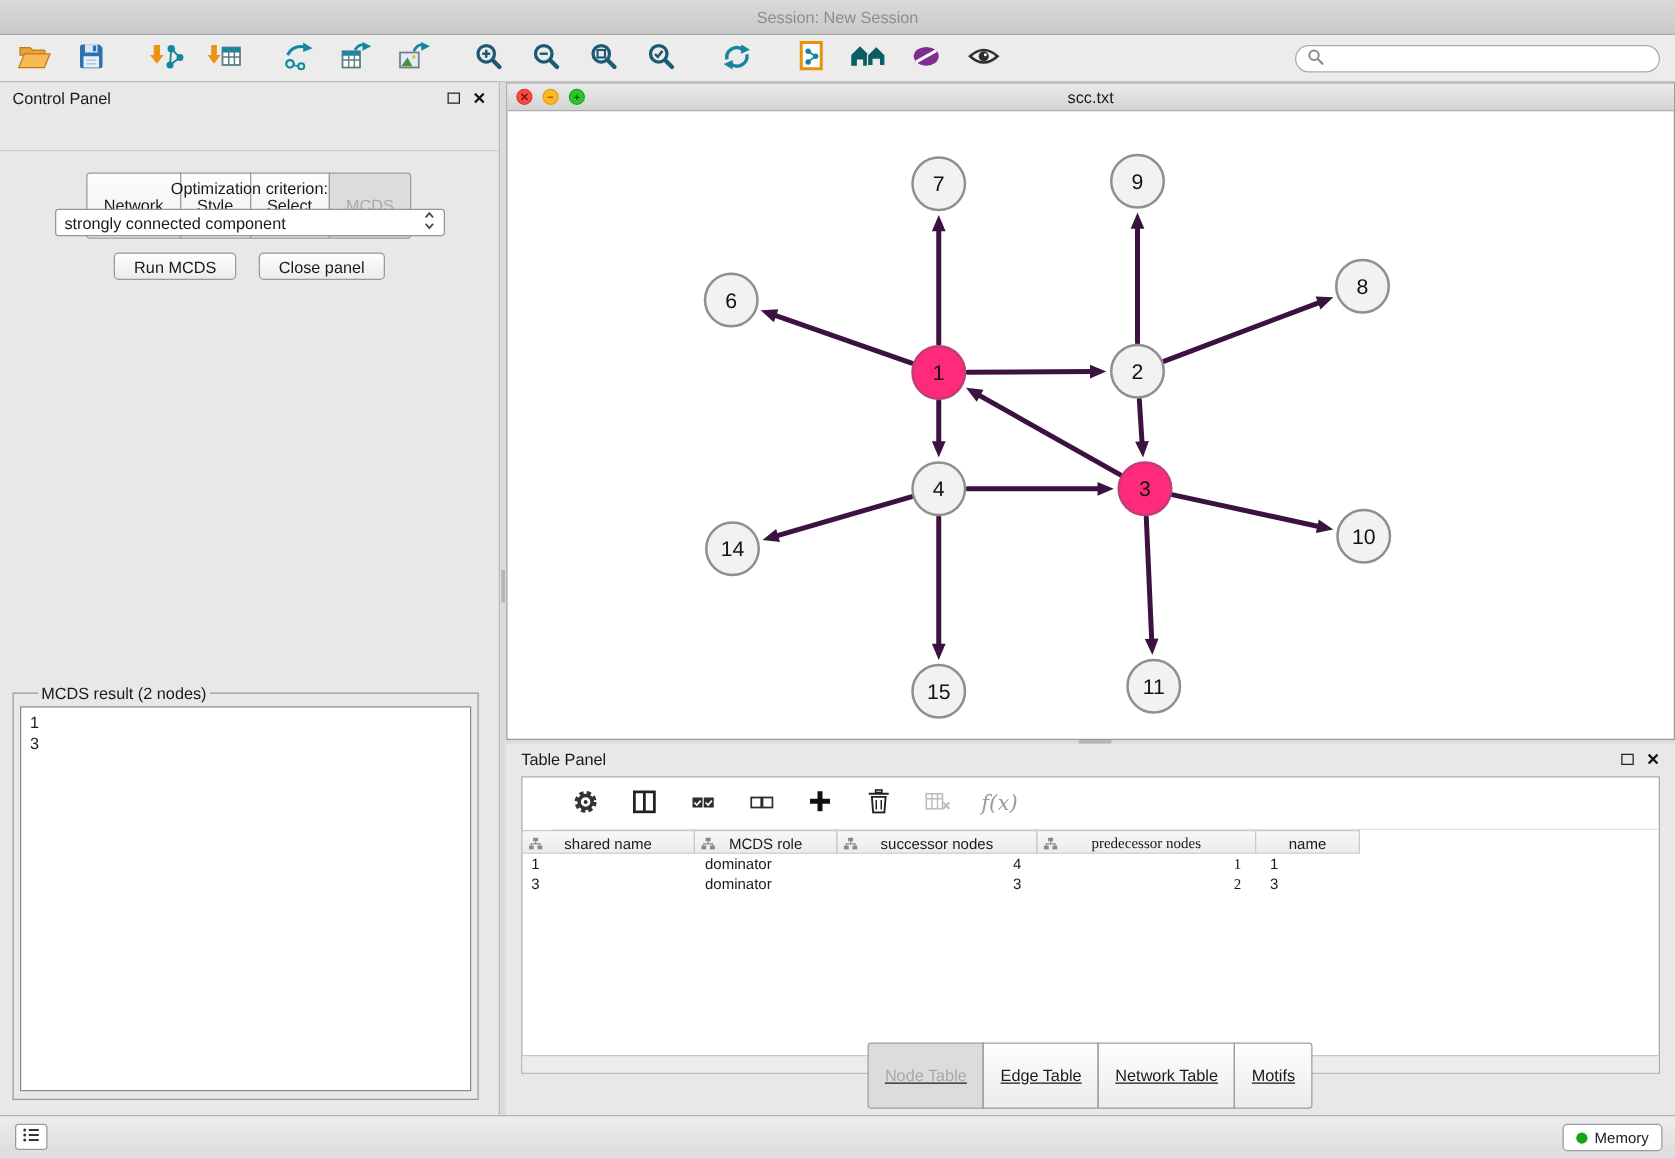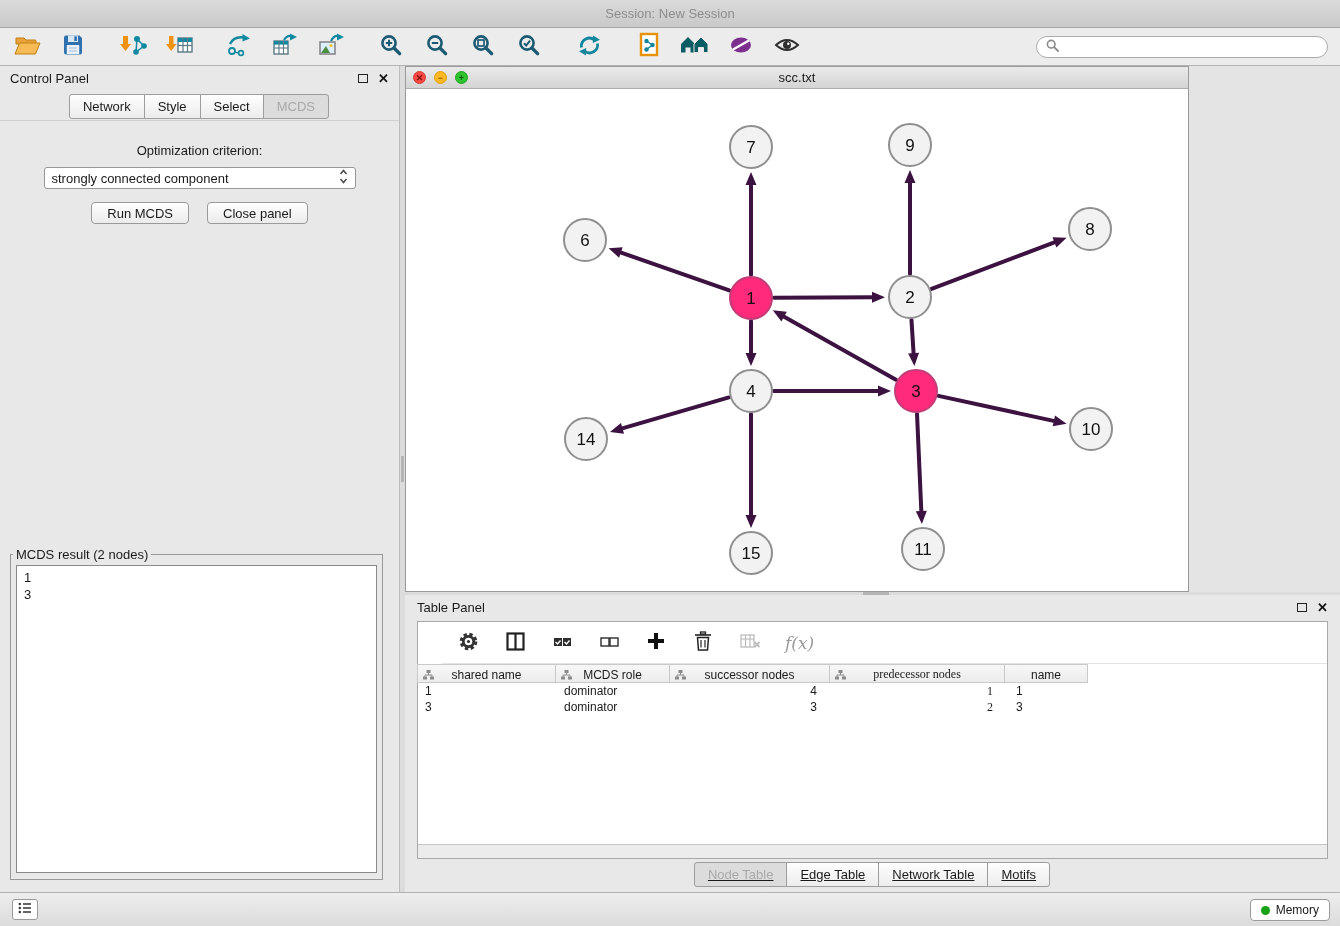--- a/index.html
+++ b/index.html
@@ -40,21 +40,21 @@
     position:absolute; left:0; top:66px; width:400px; bottom:34px;
     background:#e8e8e8; border-right:1px solid #bdbdbd;
   }
   .panel-header { height:24px; display:flex; align-items:center; padding:0 10px; font-size:13px; }
   .panel-header .hdr-icons { margin-left:auto; display:flex; align-items:center; gap:10px; }
   .float-icon { width:10px; height:9px; border:1.5px solid #222; display:inline-block; }
   .close-x { font-weight:bold; font-size:13px; color:#111; line-height:1; }
   .cp-tabs { display:flex; justify-content:center; margin-top:4px; }
   .tab {
     border:1px solid #9d9d9d; background:linear-gradient(#fefefe,#ececec);
-    padding:4px 13px; font-size:13px; margin-left:-1px; cursor:default;
+    padding:18px 13px; font-size:13px; margin-left:-1px; cursor:default;margin-top:44px;
   }
   .tab:first-child { border-radius:3px 0 0 3px; }
   .tab:last-child { border-radius:0 3px 3px 0; }
   .tab.active { background:#dcdcdc; color:#a9a9a9; }
   .cp-body { position:absolute; top:54px; left:0; right:0; bottom:0; border-top:1px solid #cfcfcf; }
   .opt-label { text-align:center; margin-top:22px; font-size:13px; }
   .select {
     margin:9px auto 0; width:312px; height:22px;
     border:1px solid #979797; border-radius:3px; background:#fff;
     display:flex; align-items:center; padding:0 7px; font-size:13px;
@@ -63,29 +63,29 @@
   .btn-row { display:flex; justify-content:center; gap:18px; margin-top:13px; }
   .btn {
     height:22px; border:1px solid #9a9a9a; border-radius:4px;
     background:linear-gradient(#ffffff,#ebebeb); font-size:13px;
     padding:0 15px; display:flex; align-items:center; cursor:default;
   }
   .result-fieldset {
     position:absolute; left:10px; right:16px; top:426px; bottom:12px;
     border:1px solid #999; background:#e8e8e8;
   }
-  .result-fieldset legend { font-size:13px; padding:0 3px; margin-left:2px; }
+  .result-fieldset legend { font-size:13px; padding:0 3px; margin-left:19px; }
   .result-box {
     position:absolute; left:5px; right:5px; top:3px; bottom:6px;
     background:#fff; border:1px solid #8a8a8a;
     padding:3px 7px; font-size:13px; line-height:17px; overflow:auto;
   }
   
   .net-window {
-    position:absolute; left:405px; top:66px; width:784px; height:526px;
+    position:absolute; left:405px; top:66px; width:935px; height:526px;
     background:#fff; border:1px solid #9a9a9a;
   }
   .net-titlebar {
     height:22px; background:linear-gradient(#eaeaea,#d4d4d4);
     border-bottom:1px solid #adadad;
     display:flex; align-items:center; justify-content:center;
     font-size:13px; position:relative;
   }
   .lights { position:absolute; left:7px; top:4px; display:flex; gap:8px; }
   .light { width:13px; height:13px; border-radius:50%; display:flex; align-items:center; justify-content:center; font-size:9px; font-weight:bold; }

